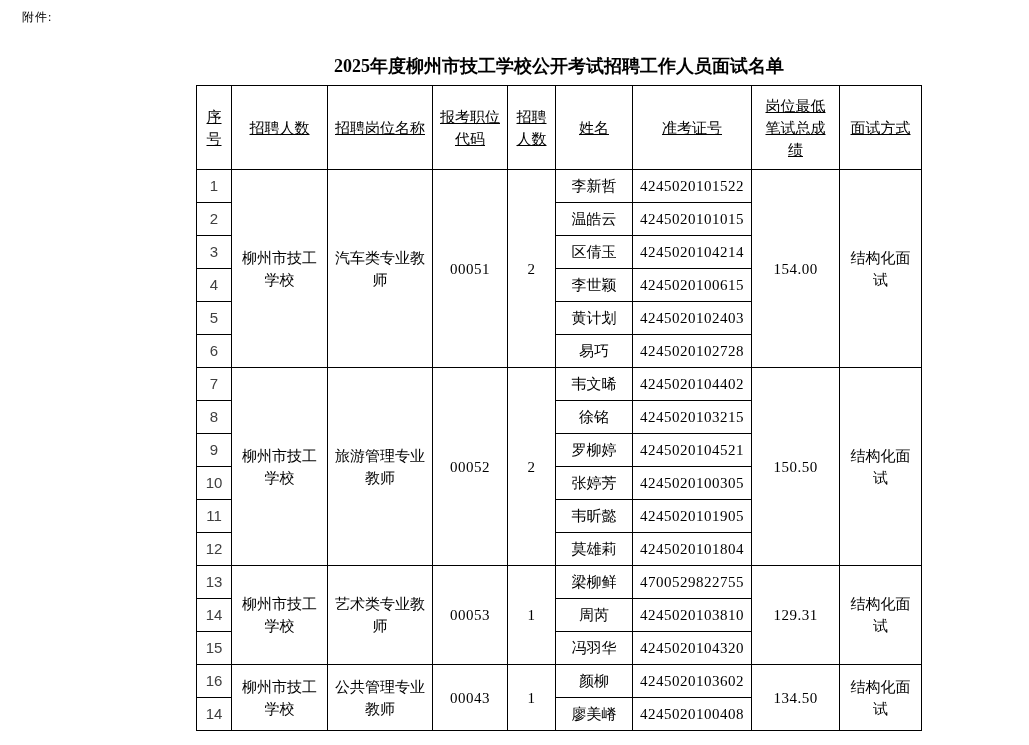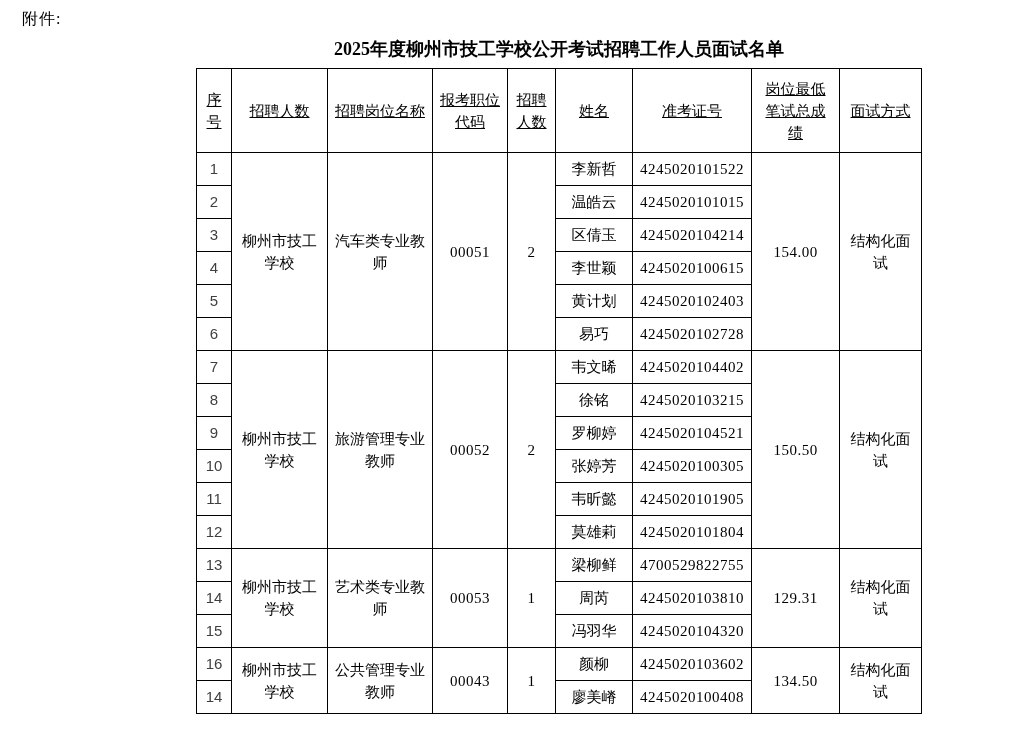--- a/index.html
+++ b/index.html
@@ -11,35 +11,35 @@
     position: relative;
     width: 1029px;
     height: 745px;
     font-family: "Liberation Serif", serif;
     color: #000000;
   }
   .attachment-label {
     position: absolute;
     left: 22px;
     top: 9px;
-    font-size: 16px;
+    font-size: 12px;
     letter-spacing: 1px;
   }
   .doc-area {
     position: absolute;
     left: 196px;
     top: 38px;
     width: 726px;
   }
   .doc-title {
     text-align: center;
     font-weight: bold;
     font-size: 18px;
     line-height: 22px;
-    margin: 0 0 8px 0;
+    margin: 17px 0 8px 0;
     white-space: nowrap;
   }
   table.roster {
     border-collapse: collapse;
     table-layout: fixed;
     width: 725px;
   }
   table.roster th,
   table.roster td {
     border: 1px solid #000000;

